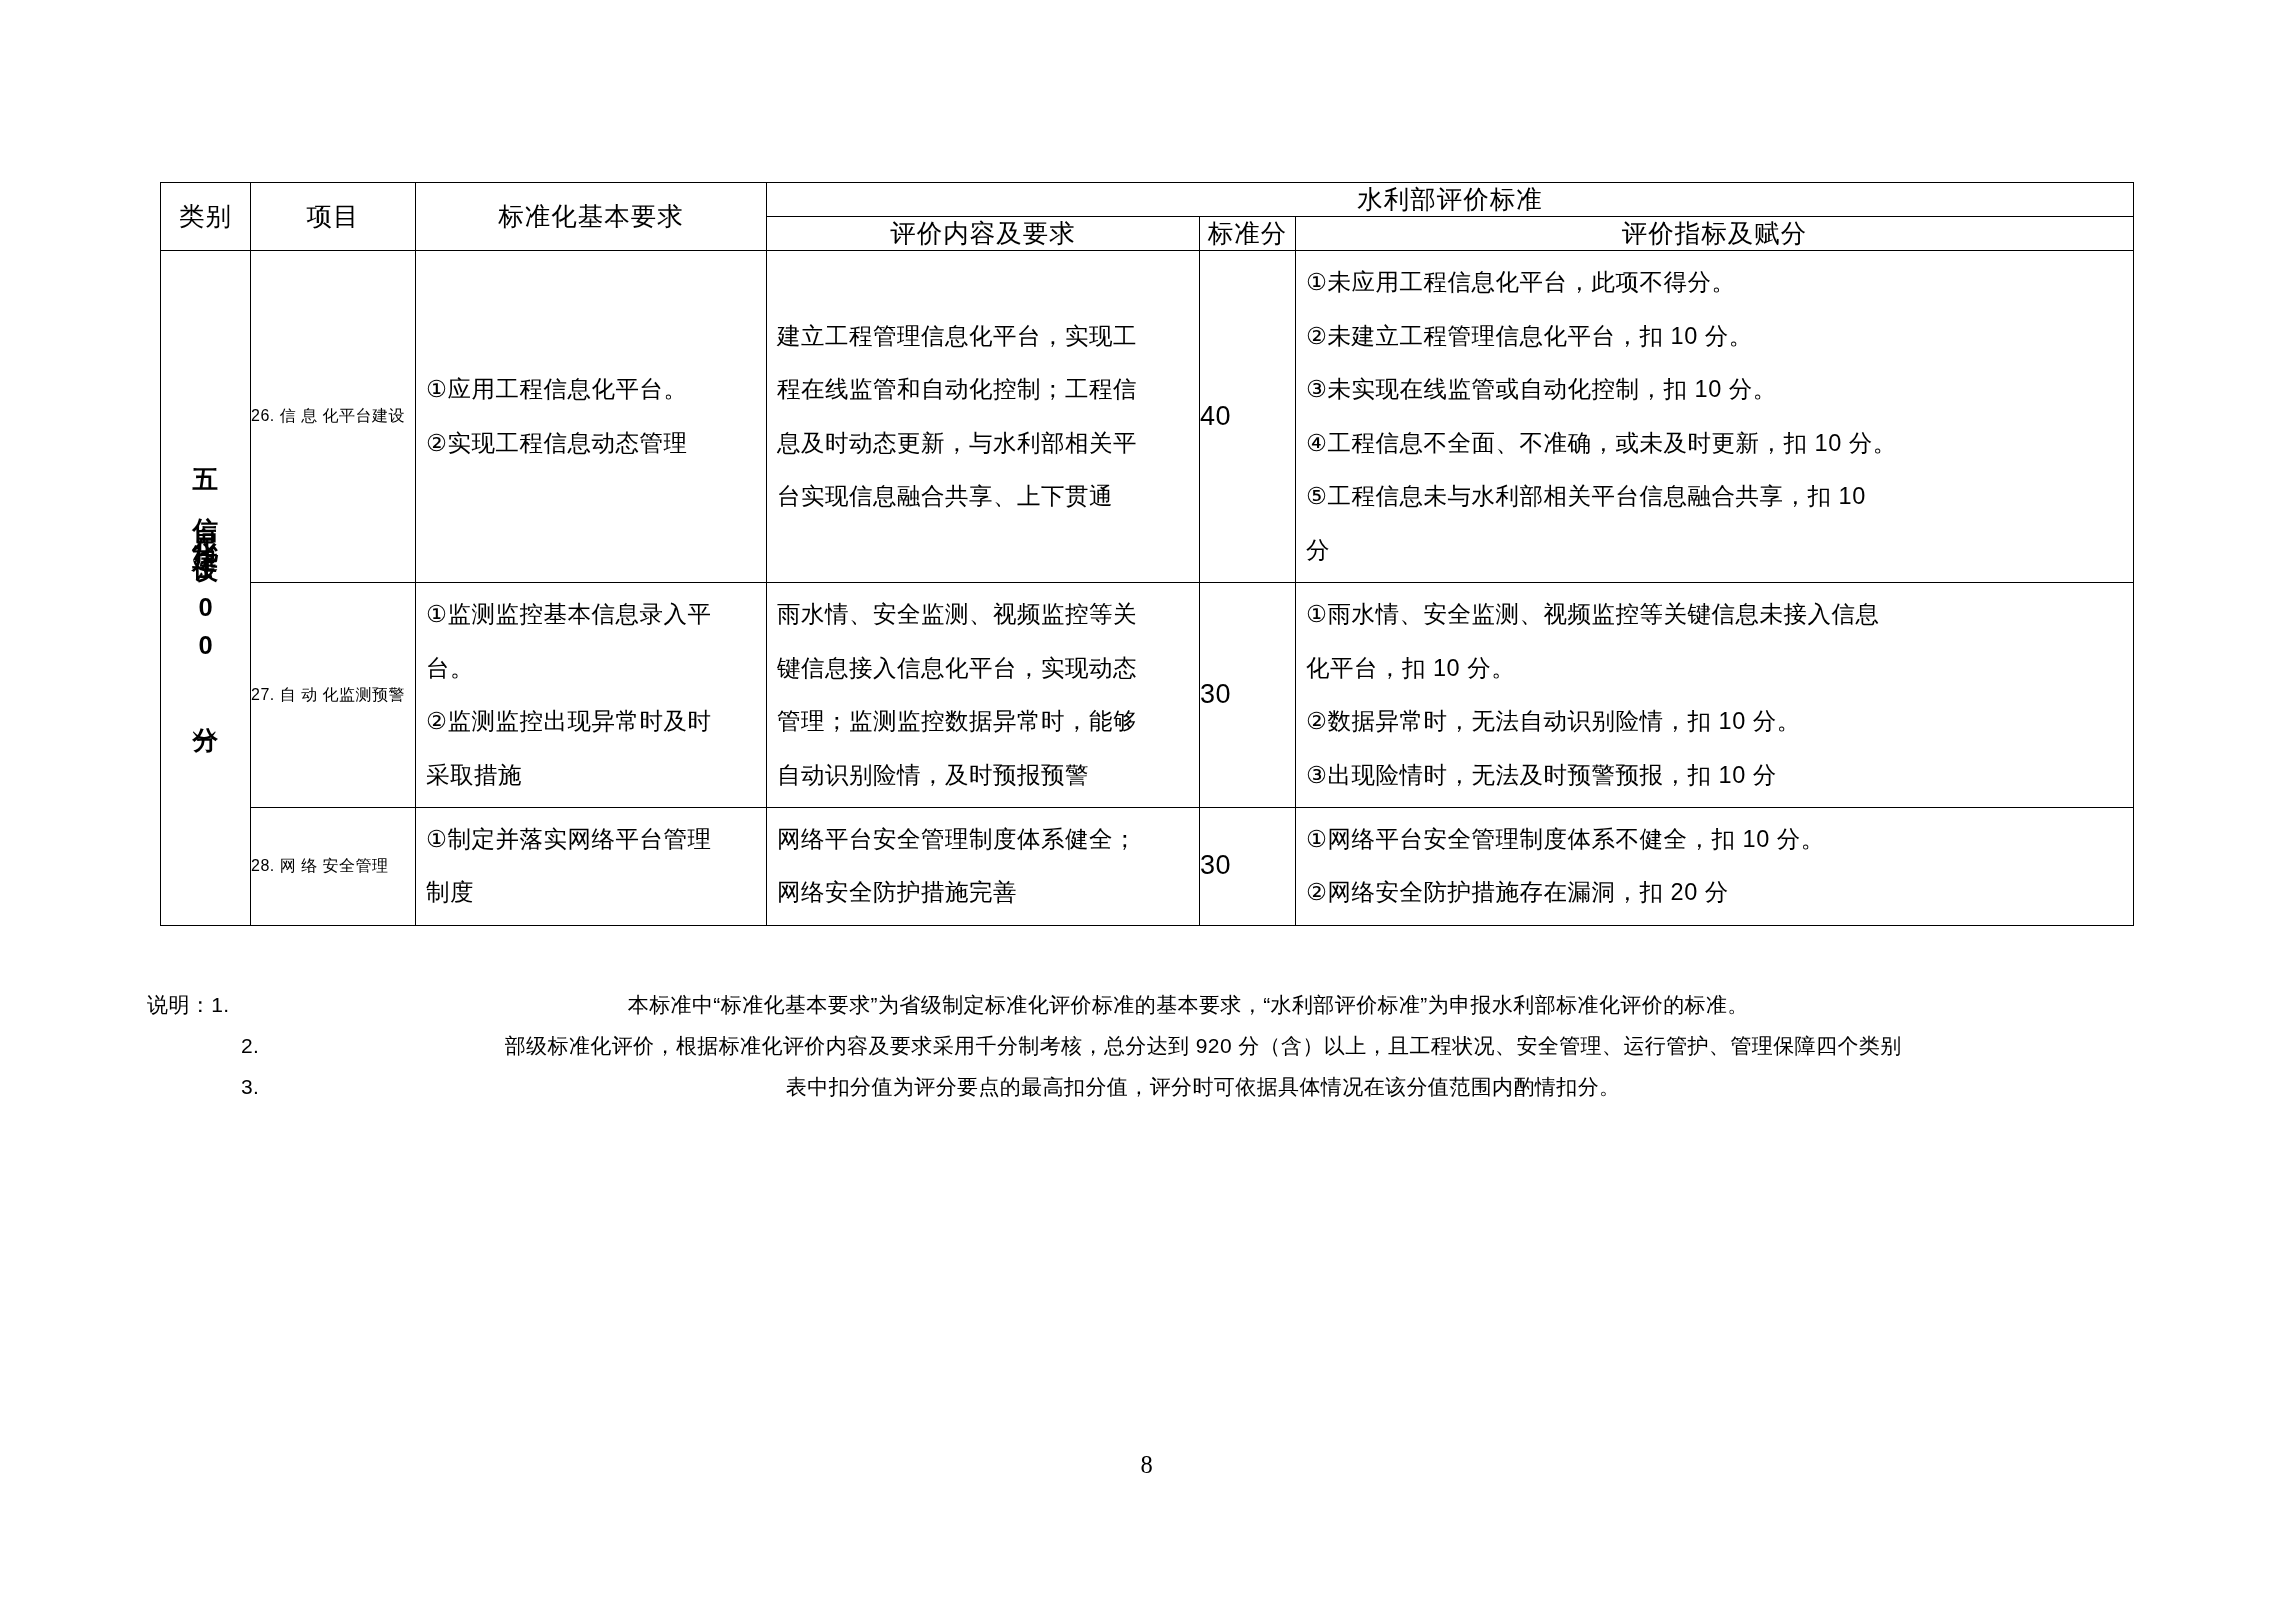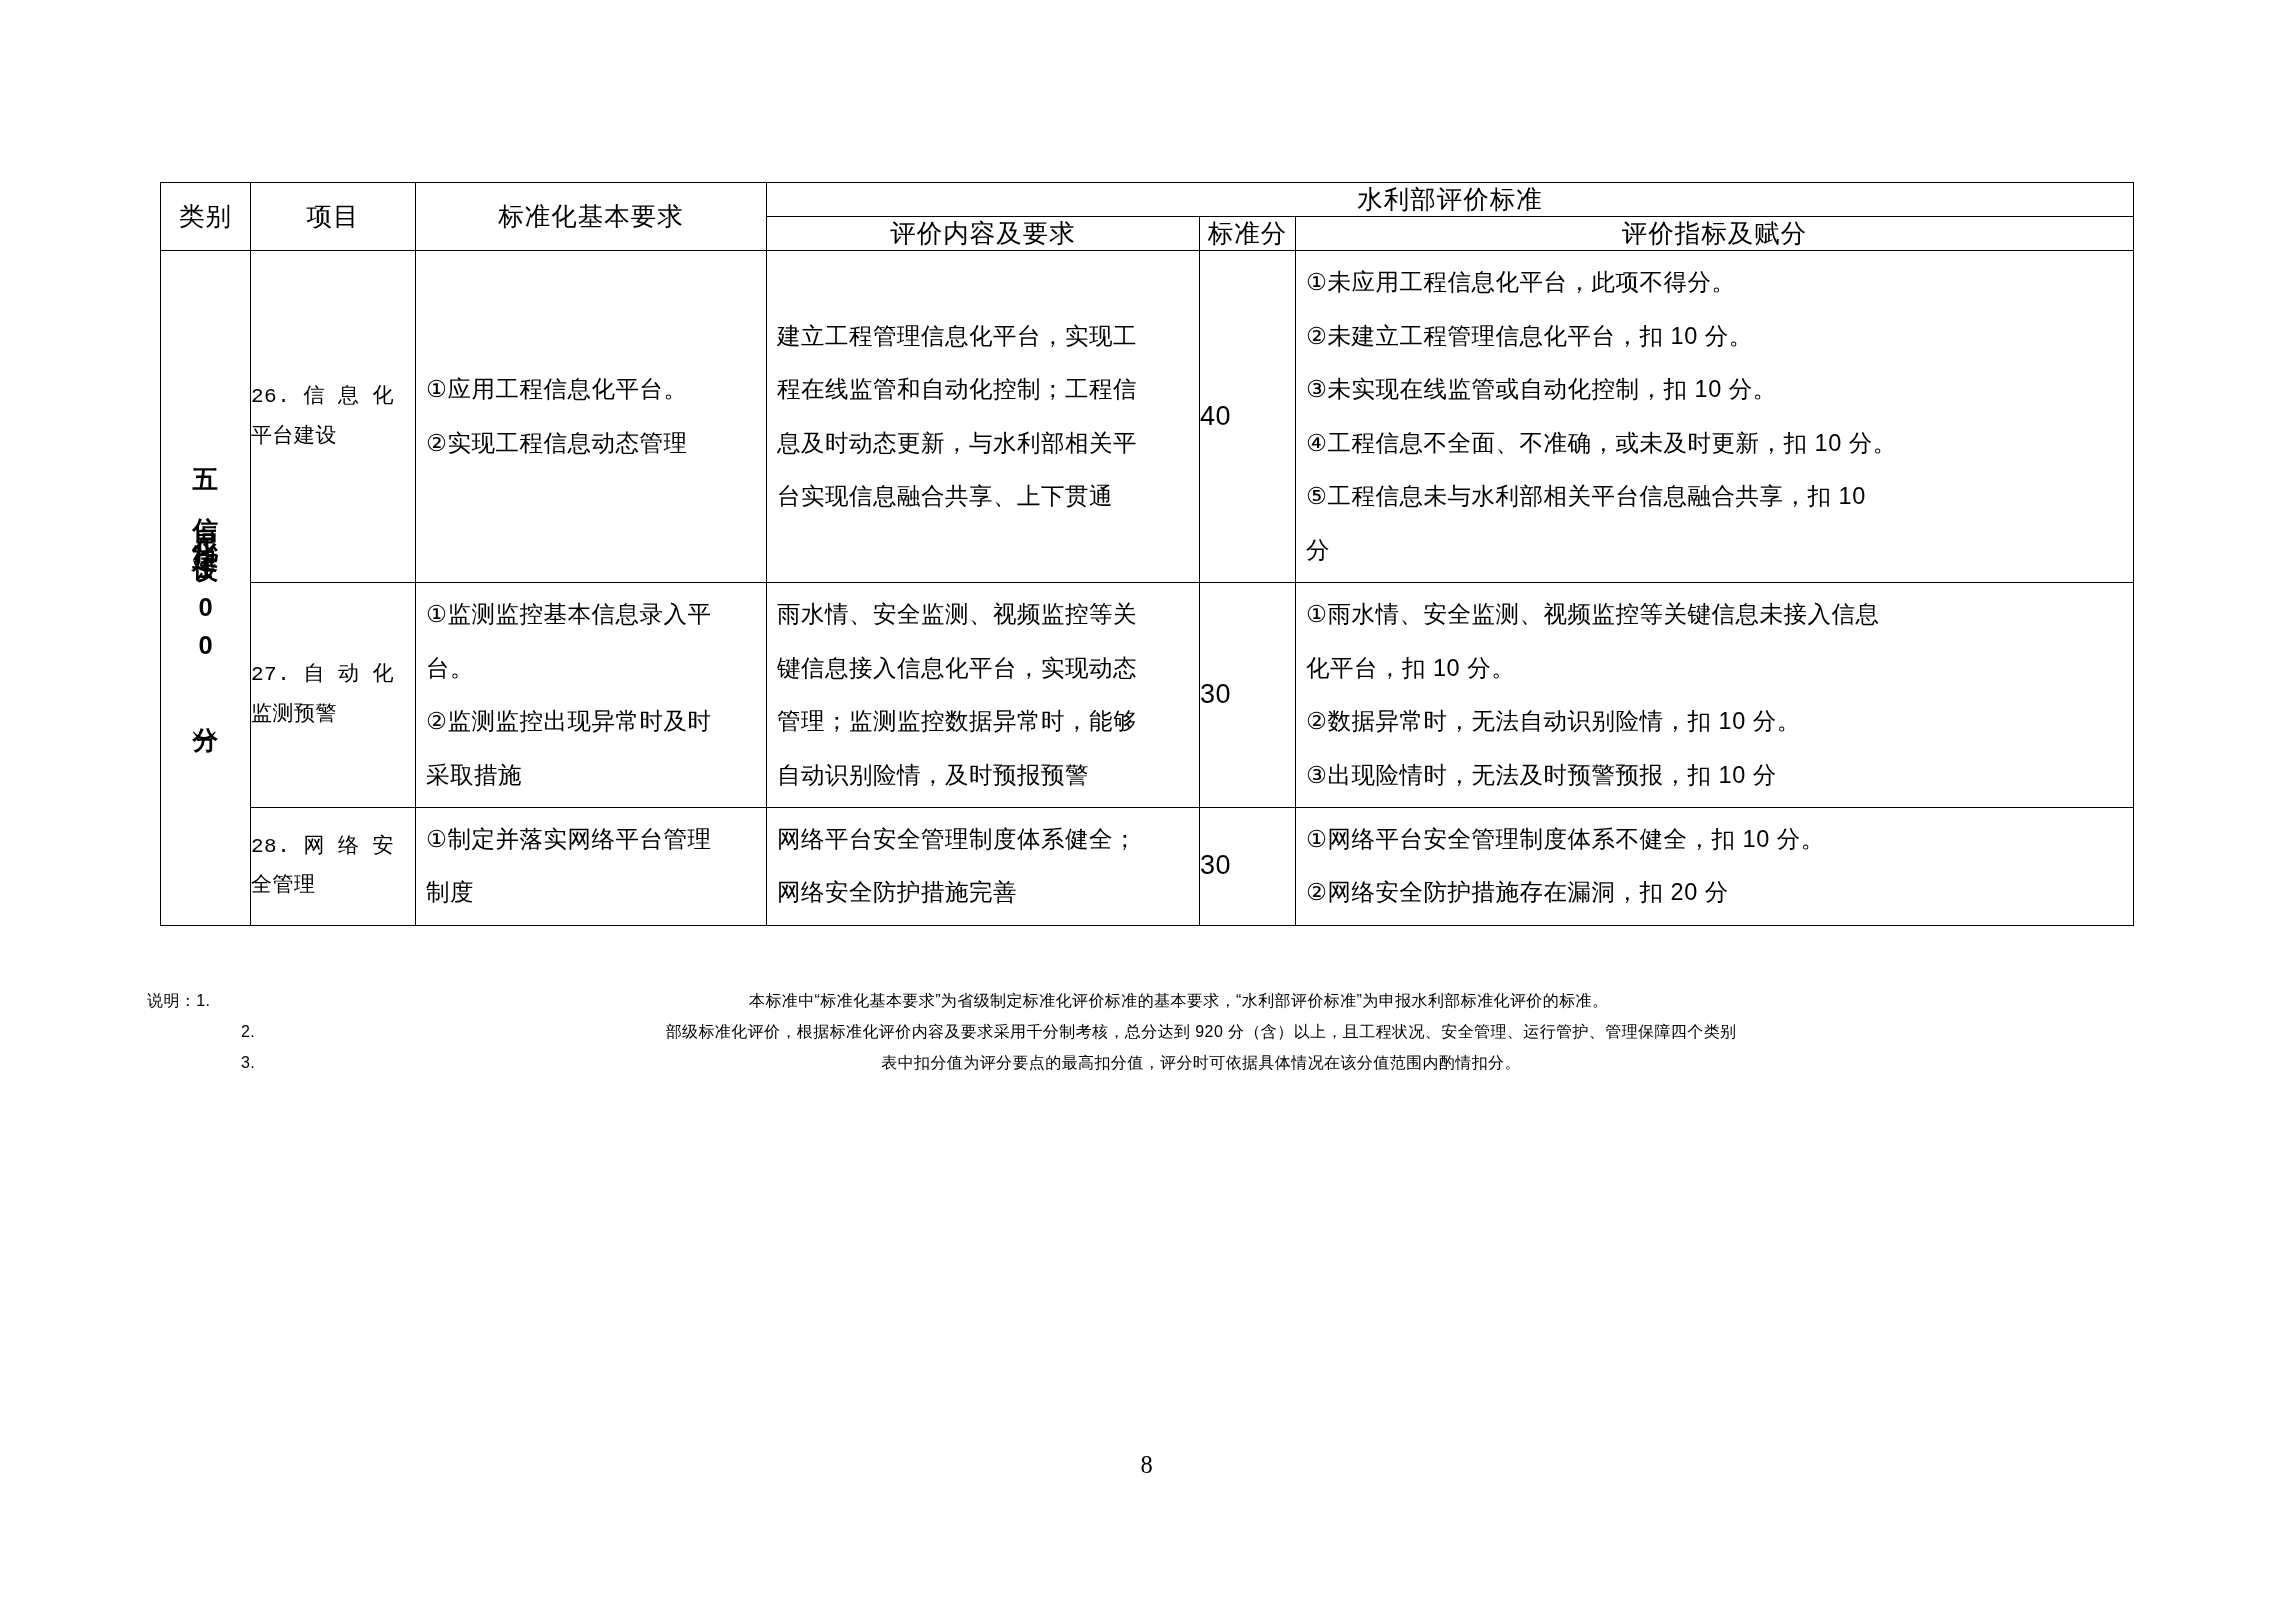--- a/index.html
+++ b/index.html
@@ -82,33 +82,33 @@
     vertical-align: middle;
     letter-spacing: 0.5px;
   }
   .body-cell.center {
     font-size: 27px;
   }
   .body-cell p {
     margin: 10px;
   }
   .item-cell {
-    font-size: 21px;
-    font-family: Liberation Mono, monospace;
+    font-size: 16px;
+    font-family: Liberation Sans, sans-serif;
     line-height: 1.9;
     padding: 15.7px 11.8px;
     letter-spacing: 0.5px;
   }
   .notes {
     position: absolute;
     left: 147px;
     top: 985px;
     width: 2000px;
     font-family: "Liberation Sans", "DejaVu Sans", sans-serif;
-    font-size: 16px;
+    font-size: 21px;
     line-height: 1.95;
     letter-spacing: 0.4px;
   }
   .note-row {
     display: flex;
     align-items: flex-start;
   }
   .note-label {
     flex: 0 0 auto;
     white-space: nowrap;

